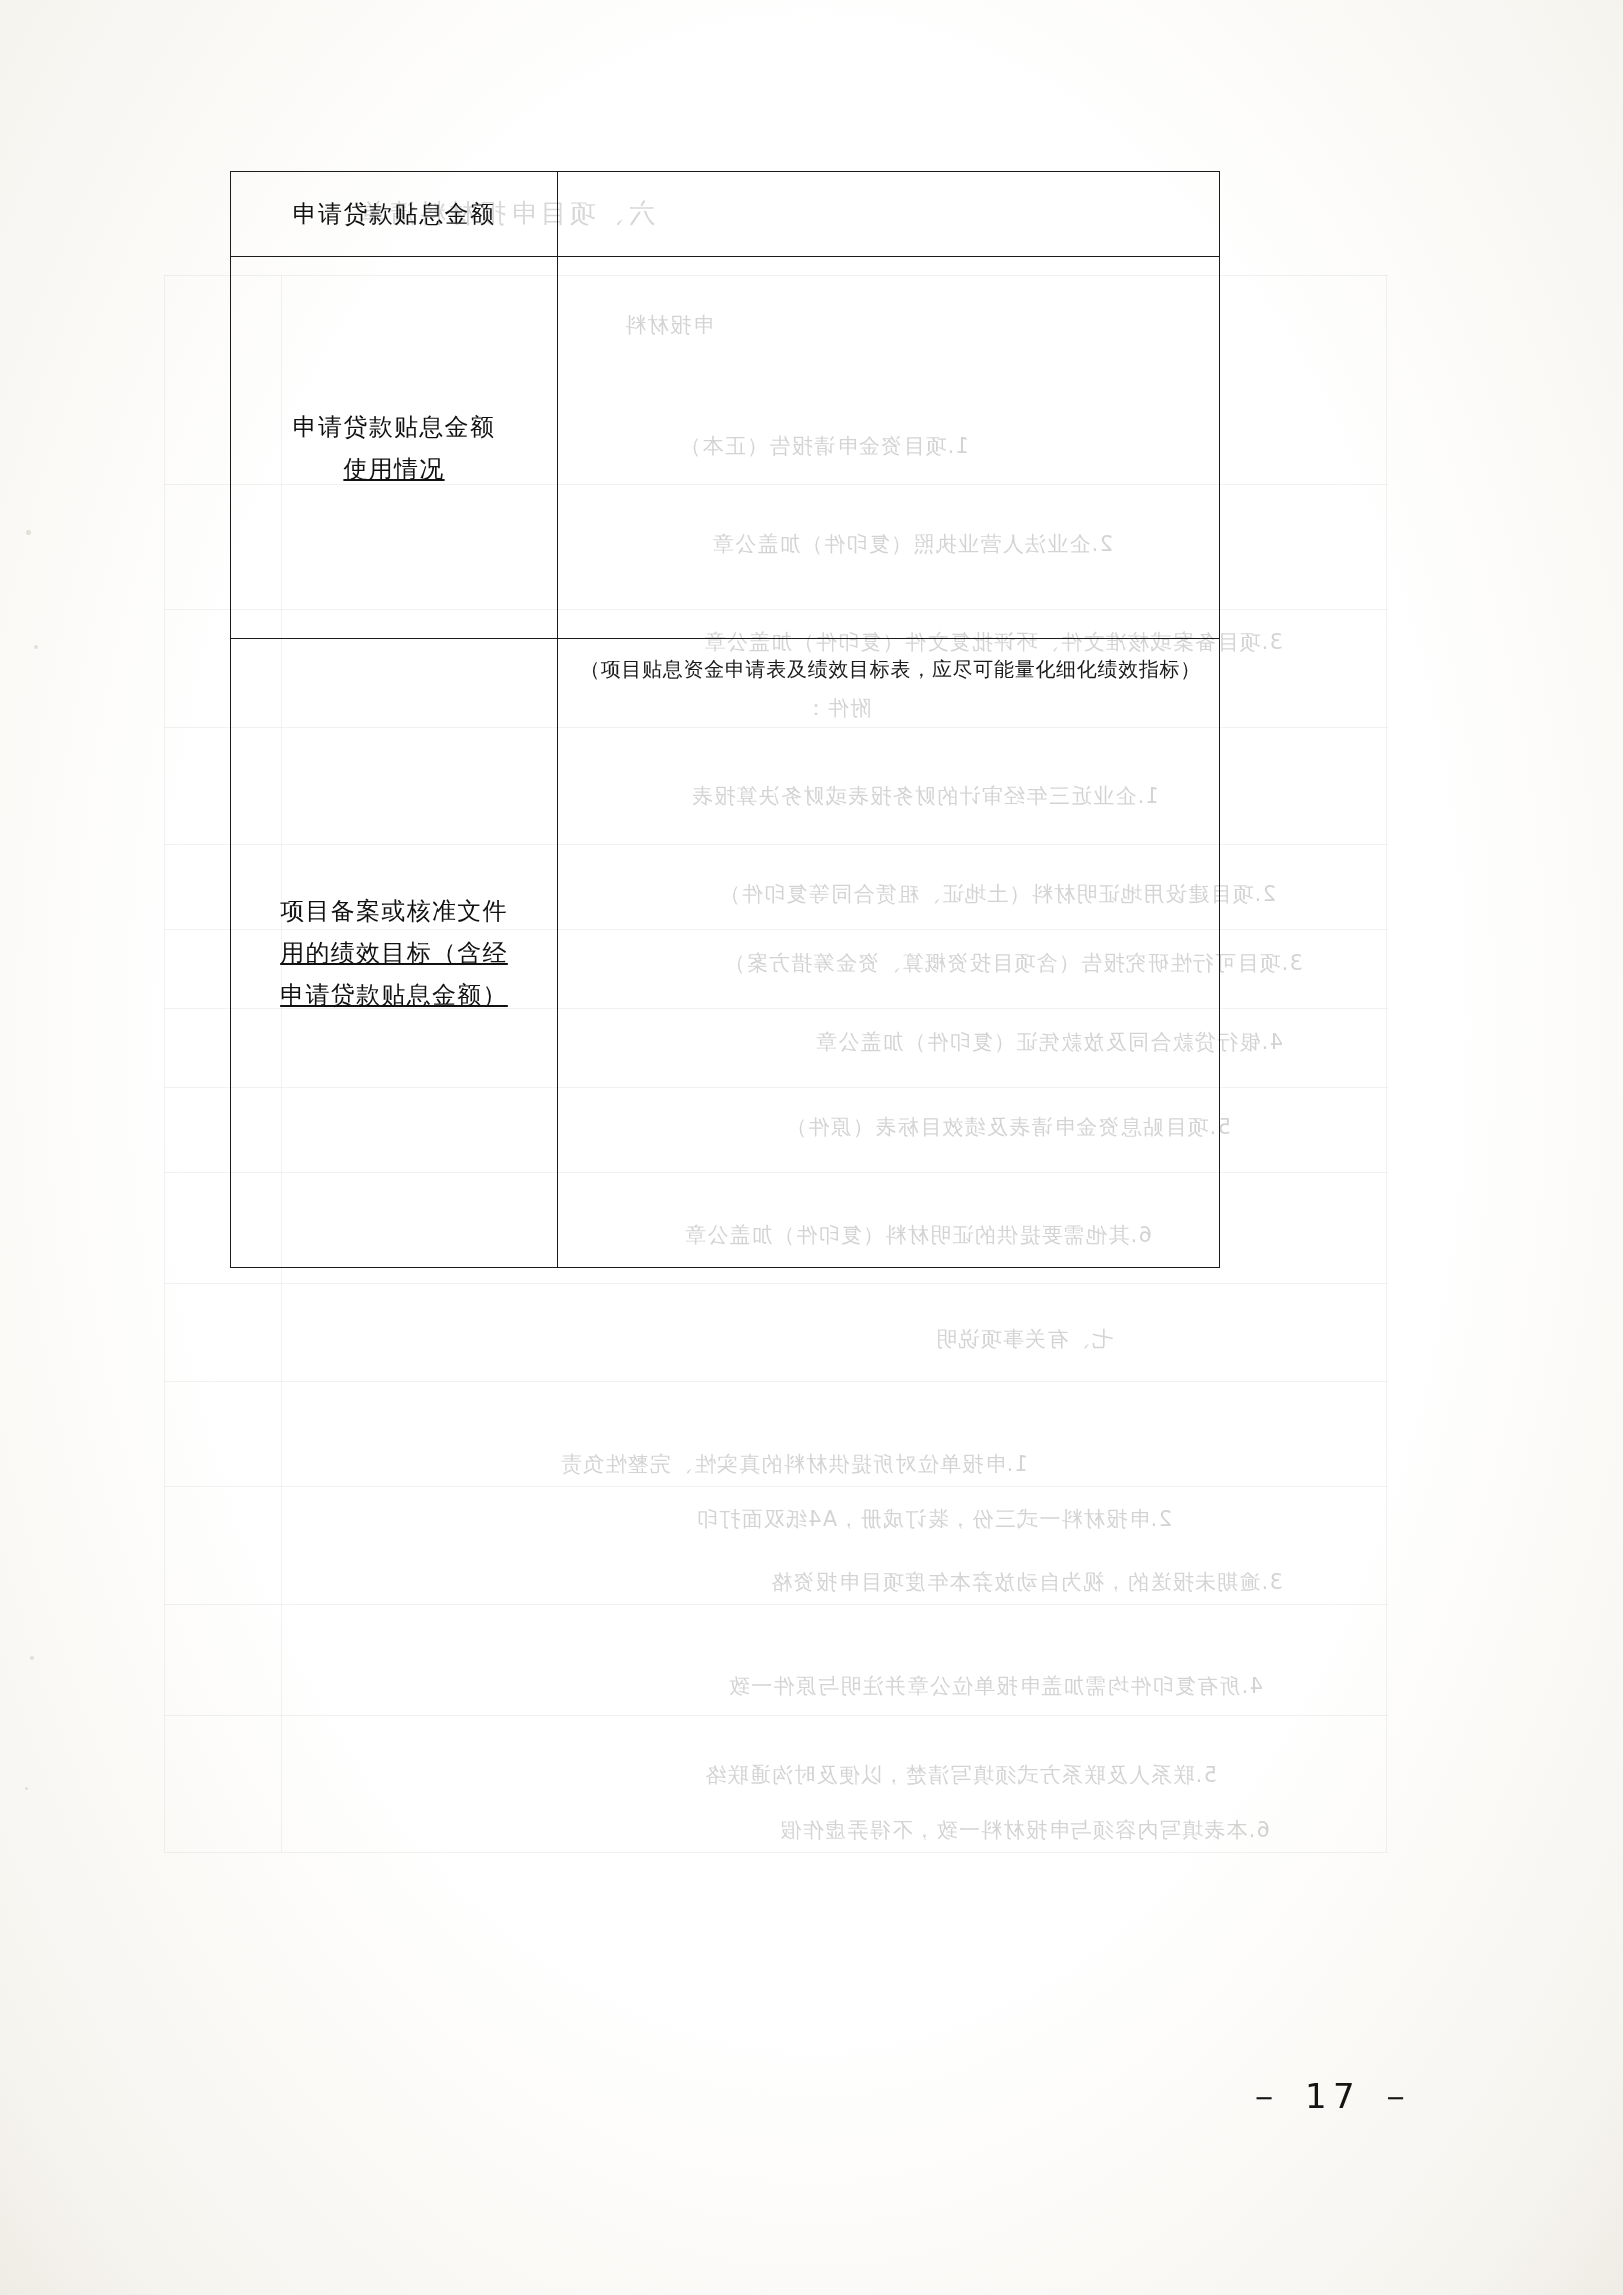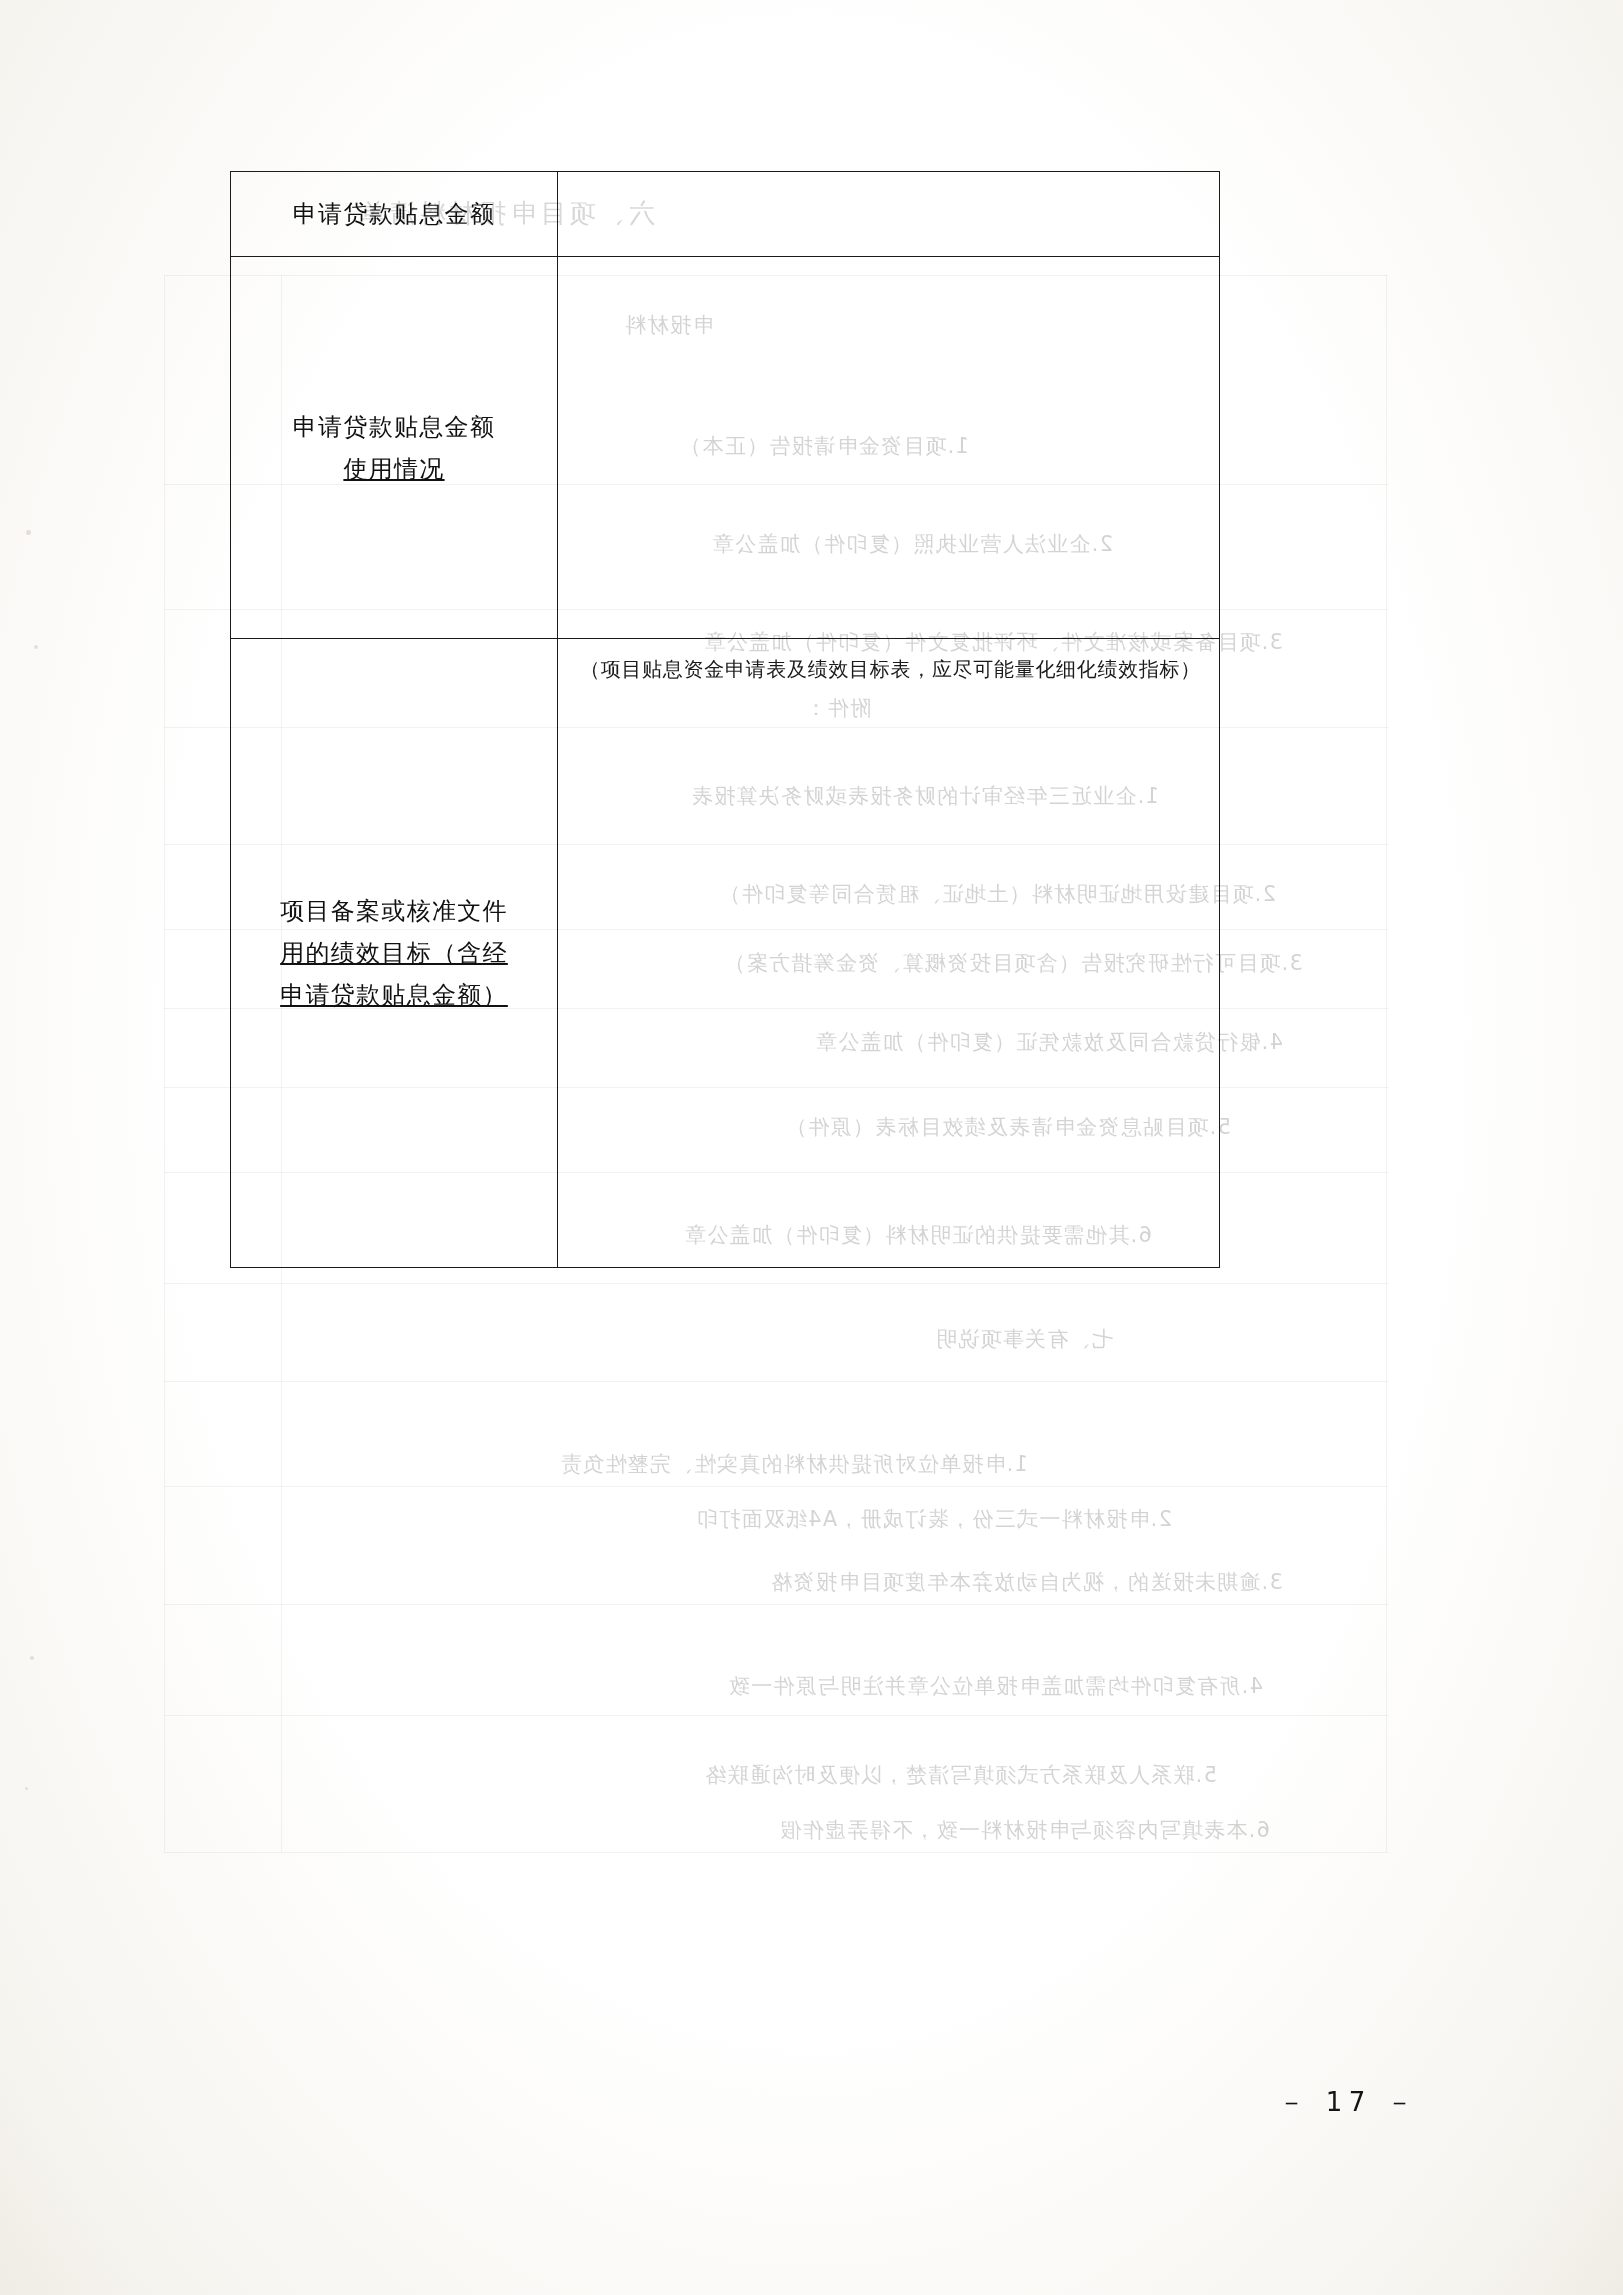--- a/index.html
+++ b/index.html
@@ -108,21 +108,21 @@
     background: #3a3a3a;
     opacity: .30;
   }
 
   
   .page-number {
     position: absolute;
     right: 204px;
     bottom: 175px;
     font-family: "DejaVu Sans", sans-serif;
-    font-size: 26px;
+    font-size: 34px;
     letter-spacing: 6.5px;
     color: #141414;
   }
 </style>
 </head>
 <body>
 
 <div class="page">
   <div class="paper-tint"></div>
 

